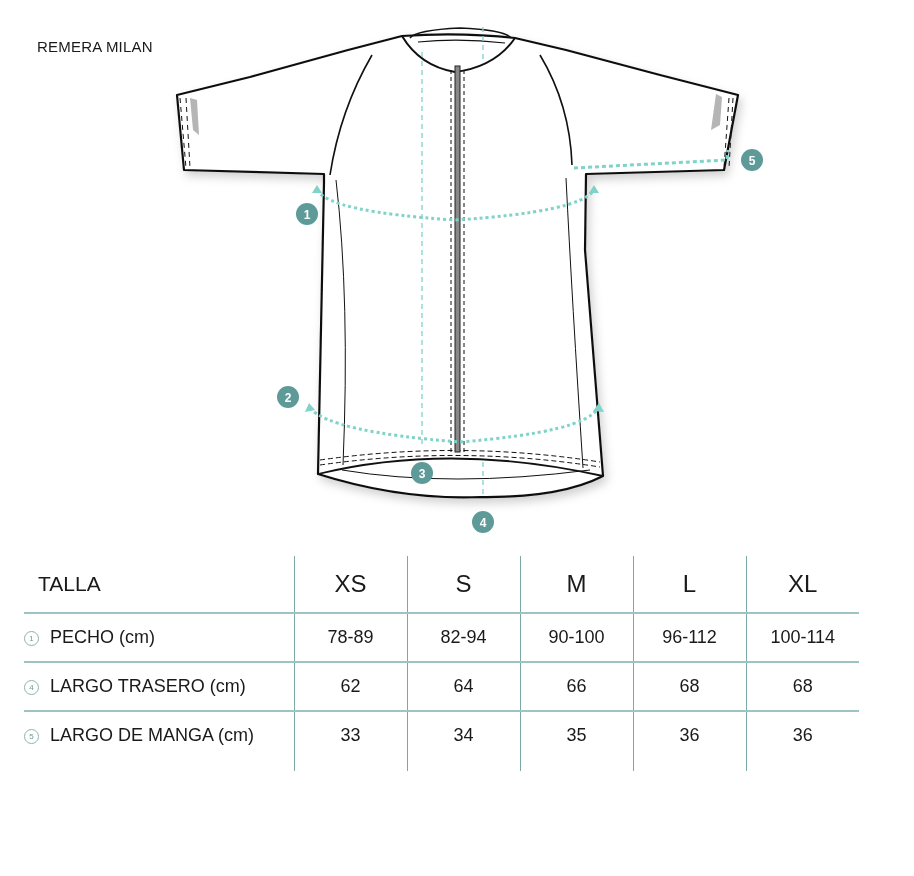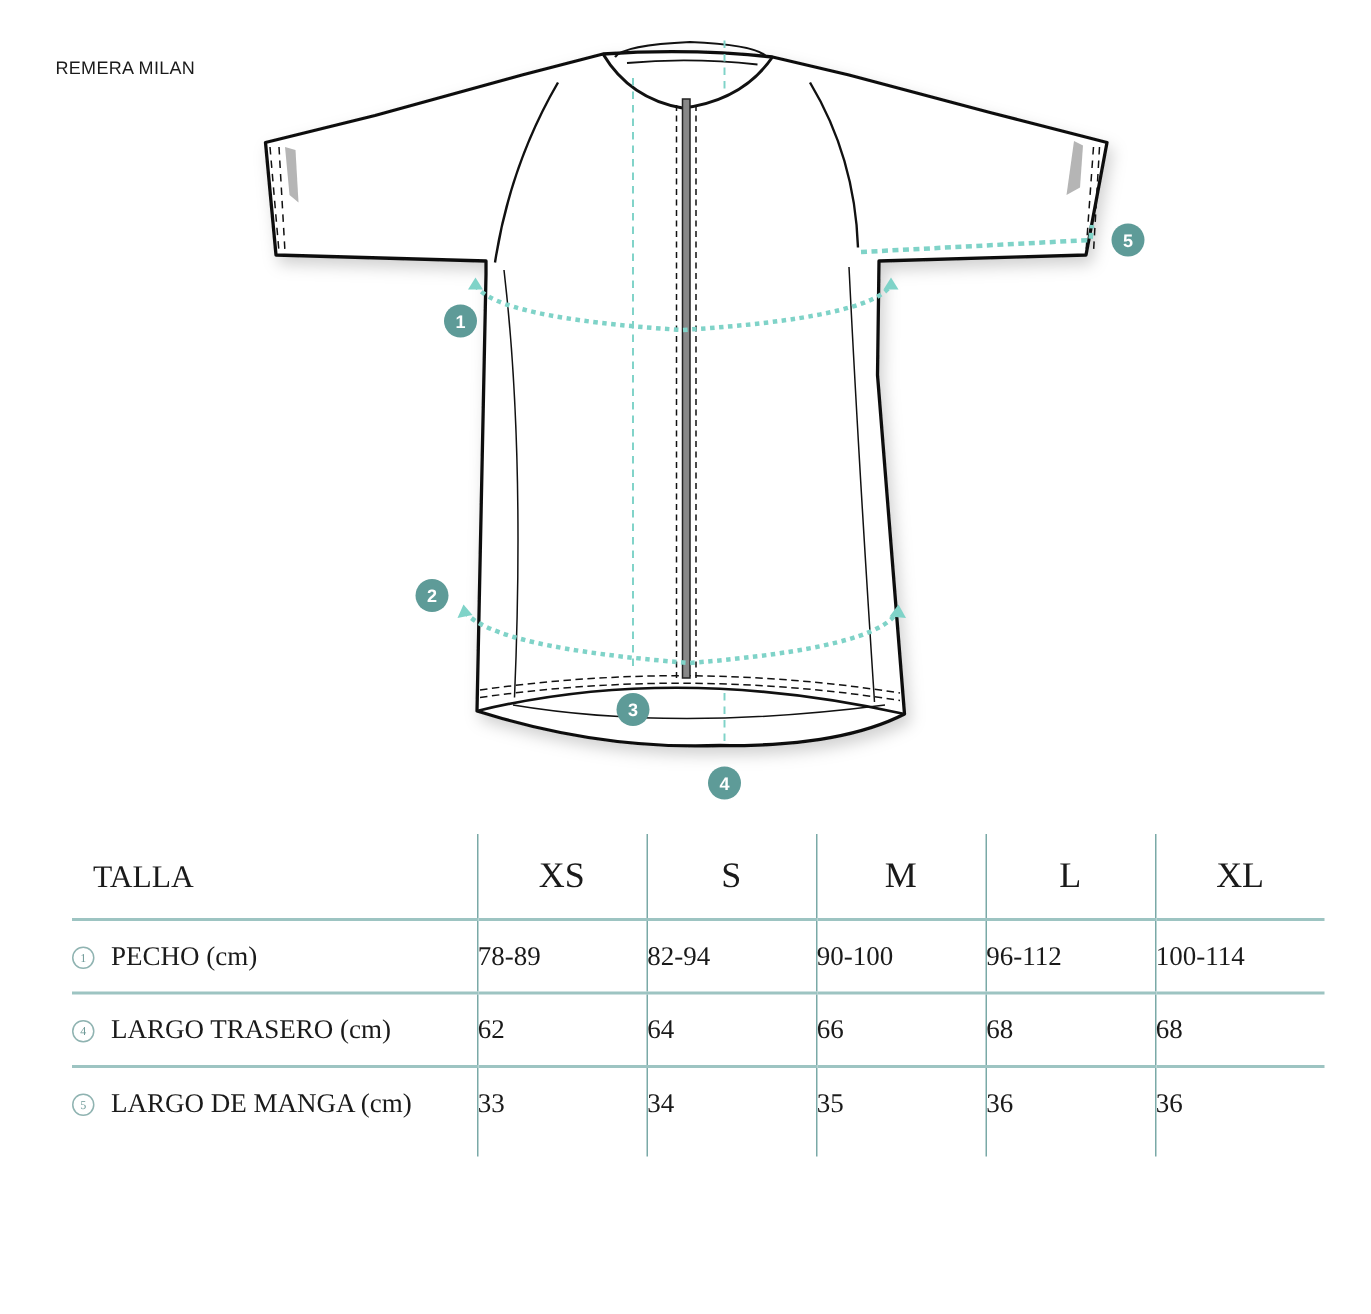--- a/index.html
+++ b/index.html
@@ -1,24 +1,24 @@
 <!DOCTYPE html>
 <html><head>
 <meta charset="utf-8">
 <style>
   html,body{margin:0;padding:0;background:#fff;}
   body{width:914px;height:876px;position:relative;overflow:hidden;font-family:"Liberation Sans",sans-serif;color:#1a1a1a;}
-  .title{position:absolute;left:37px;top:38px;font-size:12px;letter-spacing:0.2px;}
+  .title{position:absolute;left:37px;top:38px;font-size:15px;letter-spacing:0.2px;}
   .diagram{position:absolute;left:0;top:0;width:914px;height:550px;}
   .badge-lbl{font-family:"Liberation Sans",sans-serif;font-weight:bold;font-size:12px;fill:#fff;}
-  table.size{position:absolute;left:48px;top:556px;border-collapse:collapse;font-family:Liberation Serif, serif;}
+  table.size{position:absolute;left:24px;top:556px;border-collapse:collapse;}
   table.size td, table.size th{padding:0;font-weight:normal;}
   .hdr th{height:56px;font-size:24px;vertical-align:middle;padding-top:8px;}
   .hdr th.talla{text-align:left;padding-left:14px;font-size:21px;padding-top:0;vertical-align:middle;}
-  tr.row td{height:47px;font-size:18px;border-top:2px solid #9dc4c2;}
+  tr.row td{height:47px;font-size:18px;text-align:center;border-top:2px solid #9dc4c2;}
   tr.row td.lbl{text-align:left;white-space:nowrap;font-size:18px;margin-left:44px;}
   .col-lbl{width:270px;}
   .col-v{width:113px;}
   td.vline, th.vline{border-left:1.5px solid #7aa9a7;}
   .num{display:inline-block;width:13px;height:13px;border:1.3px solid #8fb3b1;border-radius:50%;color:#6f9a98;font-size:8px;line-height:13px;text-align:center;margin-right:11px;vertical-align:2px;}
   .hdr th{border-bottom:none;}
   table.size tr.last td{padding-bottom:12px;}
 </style>
 </head>
 <body>

